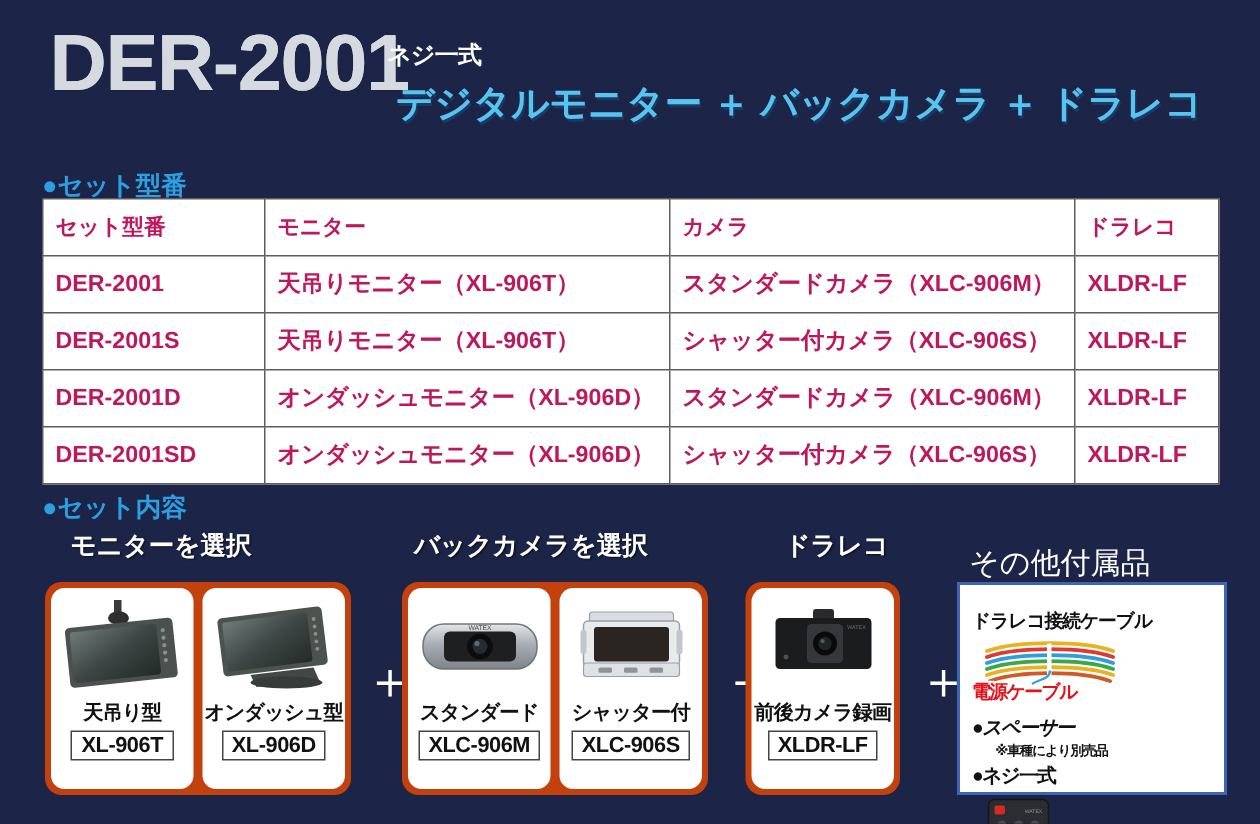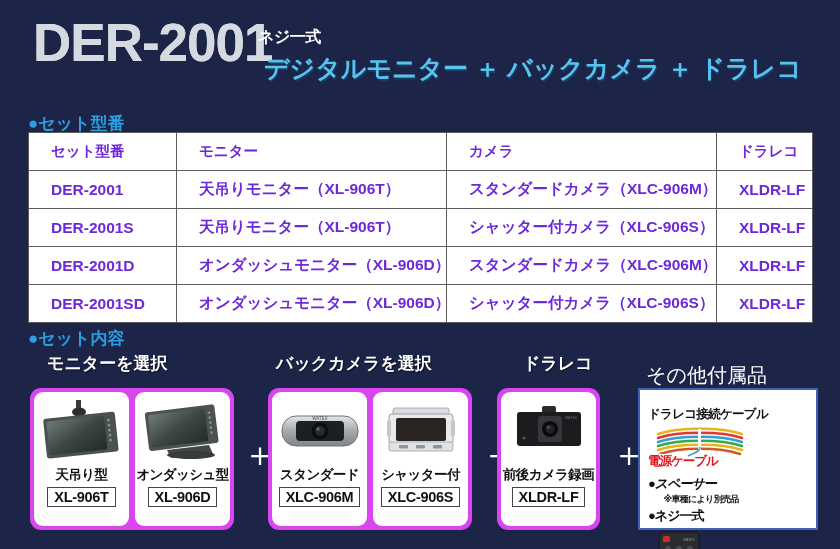--- a/index.html
+++ b/index.html
@@ -74,23 +74,23 @@
   }
   table.spec {
     width: 100%;
     border-collapse: collapse;
     background: #ffffff;
     table-layout: fixed;
   }
   table.spec th, table.spec td {
     border: 1px solid #5d5d5d;
     font-size: 15.5px;
-    color: #6d28d9;
-    font-weight: bold;
-    padding: 0 22px;
+    color: #be185d;
+    font-weight: bold;
+    padding: 0 8px;
     height: 38px;
     text-align: left;
     white-space: nowrap;
     overflow: hidden;
   }
   table.spec th { font-size: 14.5px; }
   .col-a { width: 148px; }
   .col-b { width: 270px; }
   .col-c { width: 270px; }
   .col-d { width: 96px; }
@@ -125,21 +125,21 @@
     line-height: 1;
     font-family: "DejaVu Sans", sans-serif;
   }
   #plus-1 { left: 243px; top: 437px; }
   #plus-2 { left: 482px; top: 437px; }
   #plus-3 { left: 612px; top: 437px; }
 
   
   .group {
     position: absolute;
-    background: #d946ef;
+    background: #c2410c;
     border-radius: 11px;
     display: flex;
     gap: 6px;
     padding: 4px;
   }
   #group-monitor { left: 30px;  top: 388px; width: 204px; height: 142px; }
   #group-camera  { left: 268px; top: 388px; width: 204px; height: 142px; }
   #group-drareco { left: 497px; top: 388px; width: 103px; height: 142px; }
 
   .card {

